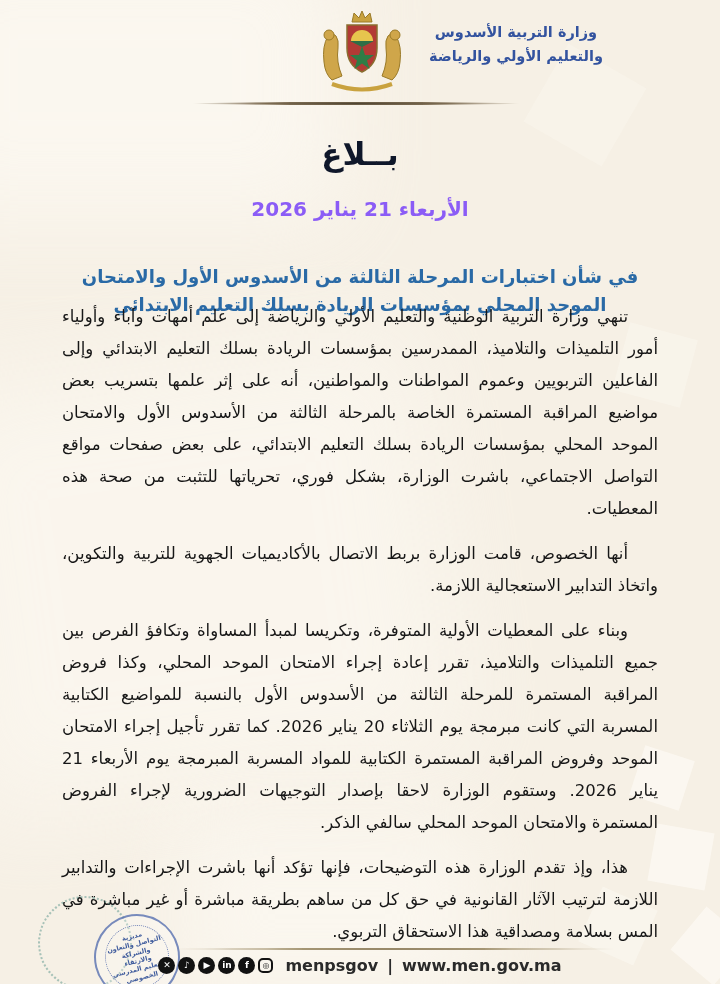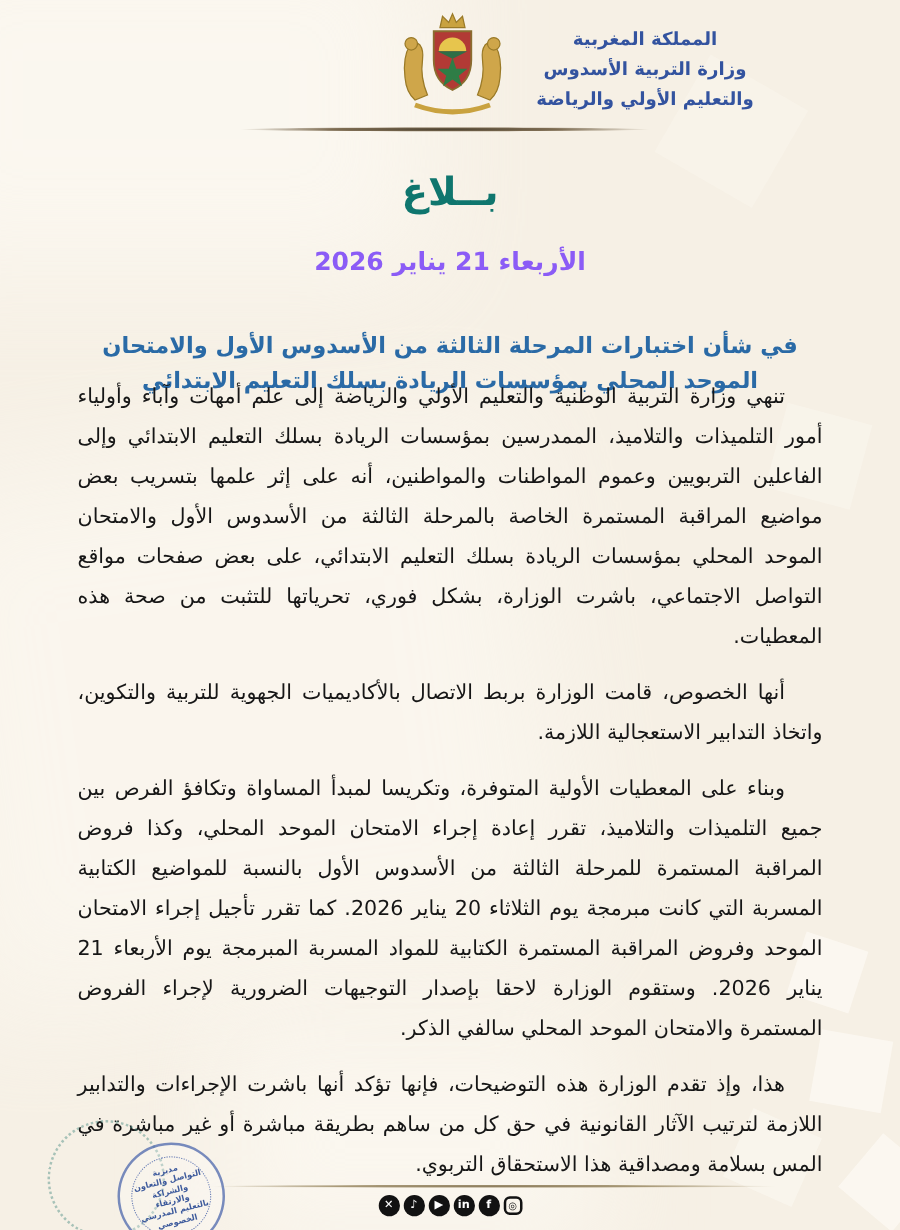--- a/index.html
+++ b/index.html
@@ -35,21 +35,21 @@
     font-size:10.5px; line-height:22.5px; letter-spacing:1px; white-space:nowrap;
   }
   .hdr-rule {
     position:absolute; left:192px; top:102px; width:328px; height:3px; border-radius:50%;
     background:radial-gradient(ellipse 50% 100% at center, #4f4432 0%, #7d6c52 55%, rgba(125,108,82,0) 100%);
   }
 
   
   .doc-title {
     position:absolute; left:0; top:136px; width:100%; text-align:center;
-    color:#0f766e; font-weight:bold; font-size:31px; direction:rtl;
+    color:#0f172a; font-weight:bold; font-size:31px; direction:rtl;
   }
   .doc-date {
     position:absolute; left:0; top:197px; width:100%; text-align:center;
     color:#8b5cf6; font-weight:bold; font-size:20px; direction:rtl;
   }
   .doc-subject {
     position:absolute; left:78px; top:235px; width:564px; text-align:center;
     color:#2a6aa6; font-weight:bold; font-size:18px; line-height:28px; direction:rtl;margin-top:28px;
   }
 
@@ -109,21 +109,20 @@
   <div class="wash wash2"></div>
   <div class="wash wash3"></div>
   <div class="wm wm1"></div>
   <div class="wm wm2"></div>
   <div class="wm wm3"></div>
   <div class="wm wm4"></div>
   <div class="wm wm5"></div>
   <div class="wm wm6"></div>
 
   <div class="hdr-arabic">
-    <div>المملكة المغربية</div>
     <div>وزارة التربية الأسدوس</div>
     <div>والتعليم الأولي والرياضة</div>
   </div>
 
   <svg class="crest" viewBox="0 0 96 90">
 
     <path d="M38 14 L40 5 L45 10 L48 3 L51 10 L56 5 L58 14 Z" fill="#c9a23f" stroke="#9a7a28" stroke-width="1"></path>
 
     <path d="M14 28 q-6 10 -4 26 q1 12 8 18 l10 -4 q-6 -14 -4 -28 q1 -8 -2 -12 q-4 -4 -8 0 Z" fill="#cfa64a" stroke="#9a7a28" stroke-width="1"></path>
     <circle cx="15" cy="27" r="5" fill="#cfa64a" stroke="#9a7a28" stroke-width="1"></circle>
@@ -167,15 +166,20 @@
   </div>
 
   <div class="ftr-rule"></div>
   <div class="ftr">
     <span class="soc">✕</span>
     <span class="soc">♪</span>
     <span class="soc">▶</span>
     <span class="soc">in</span>
     <span class="soc">f</span>
     <span class="soc outline">◎</span>
+    <span class="ftr-text">
+      <span>menpsgov</span>
+      <span>|</span>
+      <span>www.men.gov.ma</span>
+    </span>
   </div>
 
 </div>
 
 </body></html>

